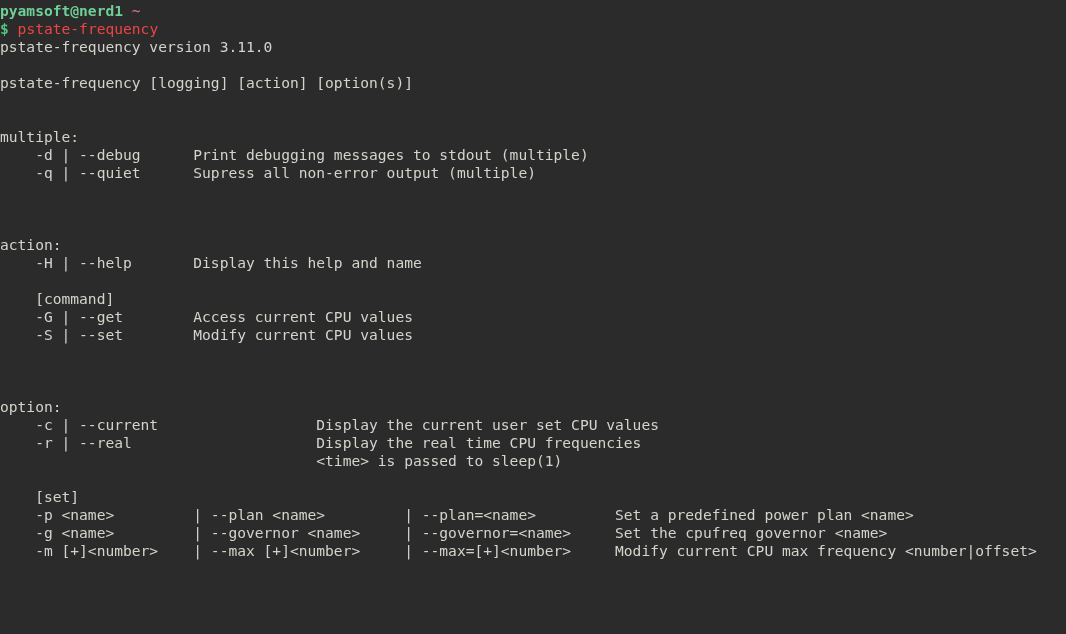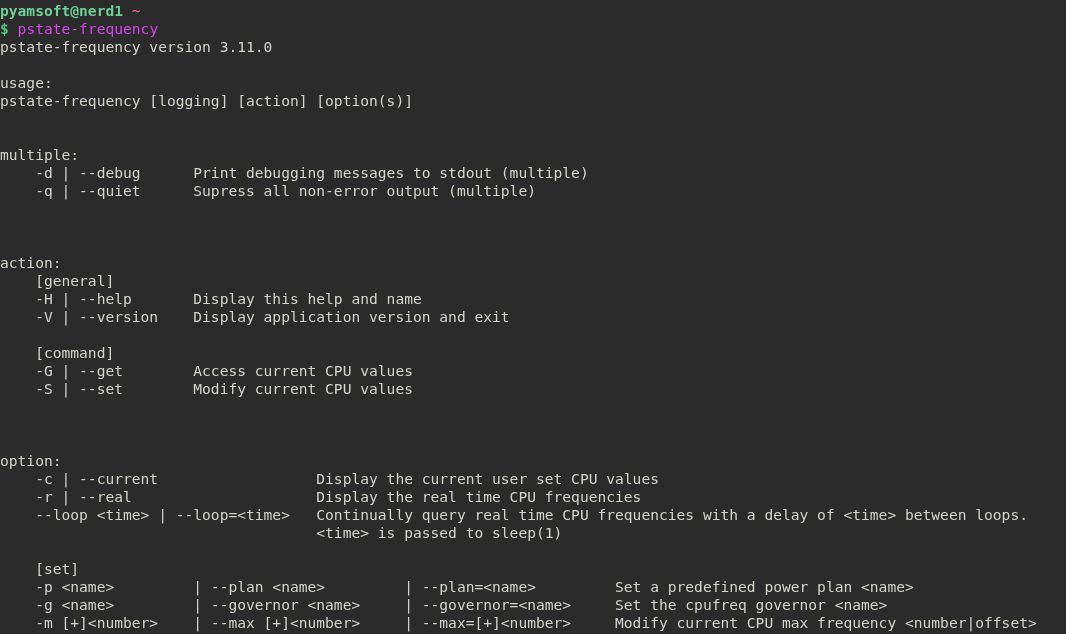--- a/index.html
+++ b/index.html
@@ -26,68 +26,64 @@
   .line {
     white-space: pre;
     height: 18px;
     line-height: 18px;
     display: block;
   }
   .blank { height: 18px; }
   .c-user   { color: #6fcf97; font-weight: bold; }
   .c-path   { color: #e06c9f; }
   .c-prompt { color: #4fc77f; font-weight: bold; }
-  .c-plain  { color: #d946ef; }
+  .c-plain  { color: #ef4444; }
 </style>
 </head>
 <body>
 
 <div id="terminal">
 
   <div class="line"><span class="c-user">pyamsoft@nerd1</span><span class="c-plain"> </span><span class="c-path">~</span></div>
 
   <div class="line"><span class="c-prompt">$</span><span class="c-plain"> </span><span class="c-plain">pstate-frequency</span></div>
 
   <div class="line">pstate-frequency version 3.11.0</div>
 
   <div class="line blank"></div>
 
-  <div class="line">usage:</div>
   <div class="line">pstate-frequency [logging] [action] [option(s)]</div>
 
   <div class="line blank"></div>
   <div class="line blank"></div>
 
   <div class="line">multiple:</div>
   <div class="line">    -d | --debug      Print debugging messages to stdout (multiple)</div>
   <div class="line">    -q | --quiet      Supress all non-error output (multiple)</div>
 
   <div class="line blank"></div>
   <div class="line blank"></div>
   <div class="line blank"></div>
 
   <div class="line">action:</div>
-  <div class="line">    [general]</div>
   <div class="line">    -H | --help       Display this help and name</div>
-  <div class="line">    -V | --version    Display application version and exit</div>
 
   <div class="line blank"></div>
 
   <div class="line">    [command]</div>
   <div class="line">    -G | --get        Access current CPU values</div>
   <div class="line">    -S | --set        Modify current CPU values</div>
 
   <div class="line blank"></div>
   <div class="line blank"></div>
   <div class="line blank"></div>
 
   <div class="line">option:</div>
   <div class="line">    -c | --current                  Display the current user set CPU values</div>
   <div class="line">    -r | --real                     Display the real time CPU frequencies</div>
-  <div class="line">    --loop &lt;time&gt; | --loop=&lt;time&gt;   Continually query real time CPU frequencies with a delay of &lt;time&gt; between loops.</div>
   <div class="line">                                    &lt;time&gt; is passed to sleep(1)</div>
 
   <div class="line blank"></div>
 
   <div class="line">    [set]</div>
   <div class="line">    -p &lt;name&gt;         | --plan &lt;name&gt;         | --plan=&lt;name&gt;         Set a predefined power plan &lt;name&gt;</div>
   <div class="line">    -g &lt;name&gt;         | --governor &lt;name&gt;     | --governor=&lt;name&gt;     Set the cpufreq governor &lt;name&gt;</div>
   <div class="line">    -m [+]&lt;number&gt;    | --max [+]&lt;number&gt;     | --max=[+]&lt;number&gt;     Modify current CPU max frequency &lt;number|offset&gt;</div>
 
 </div>

